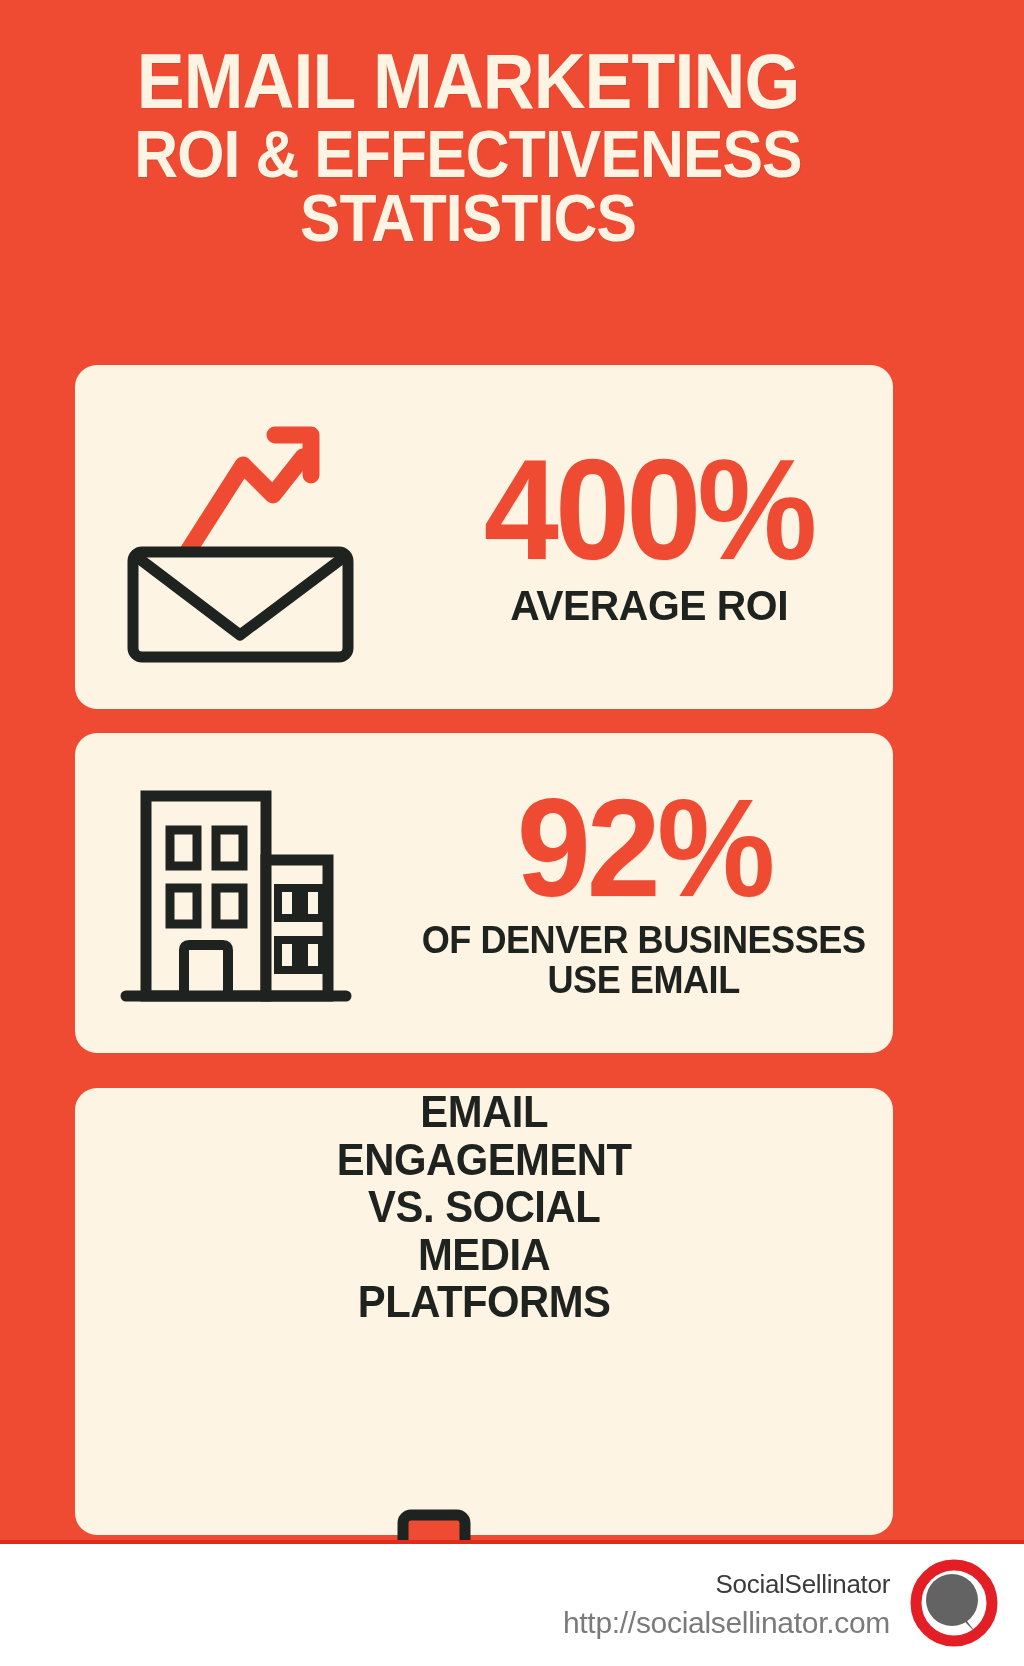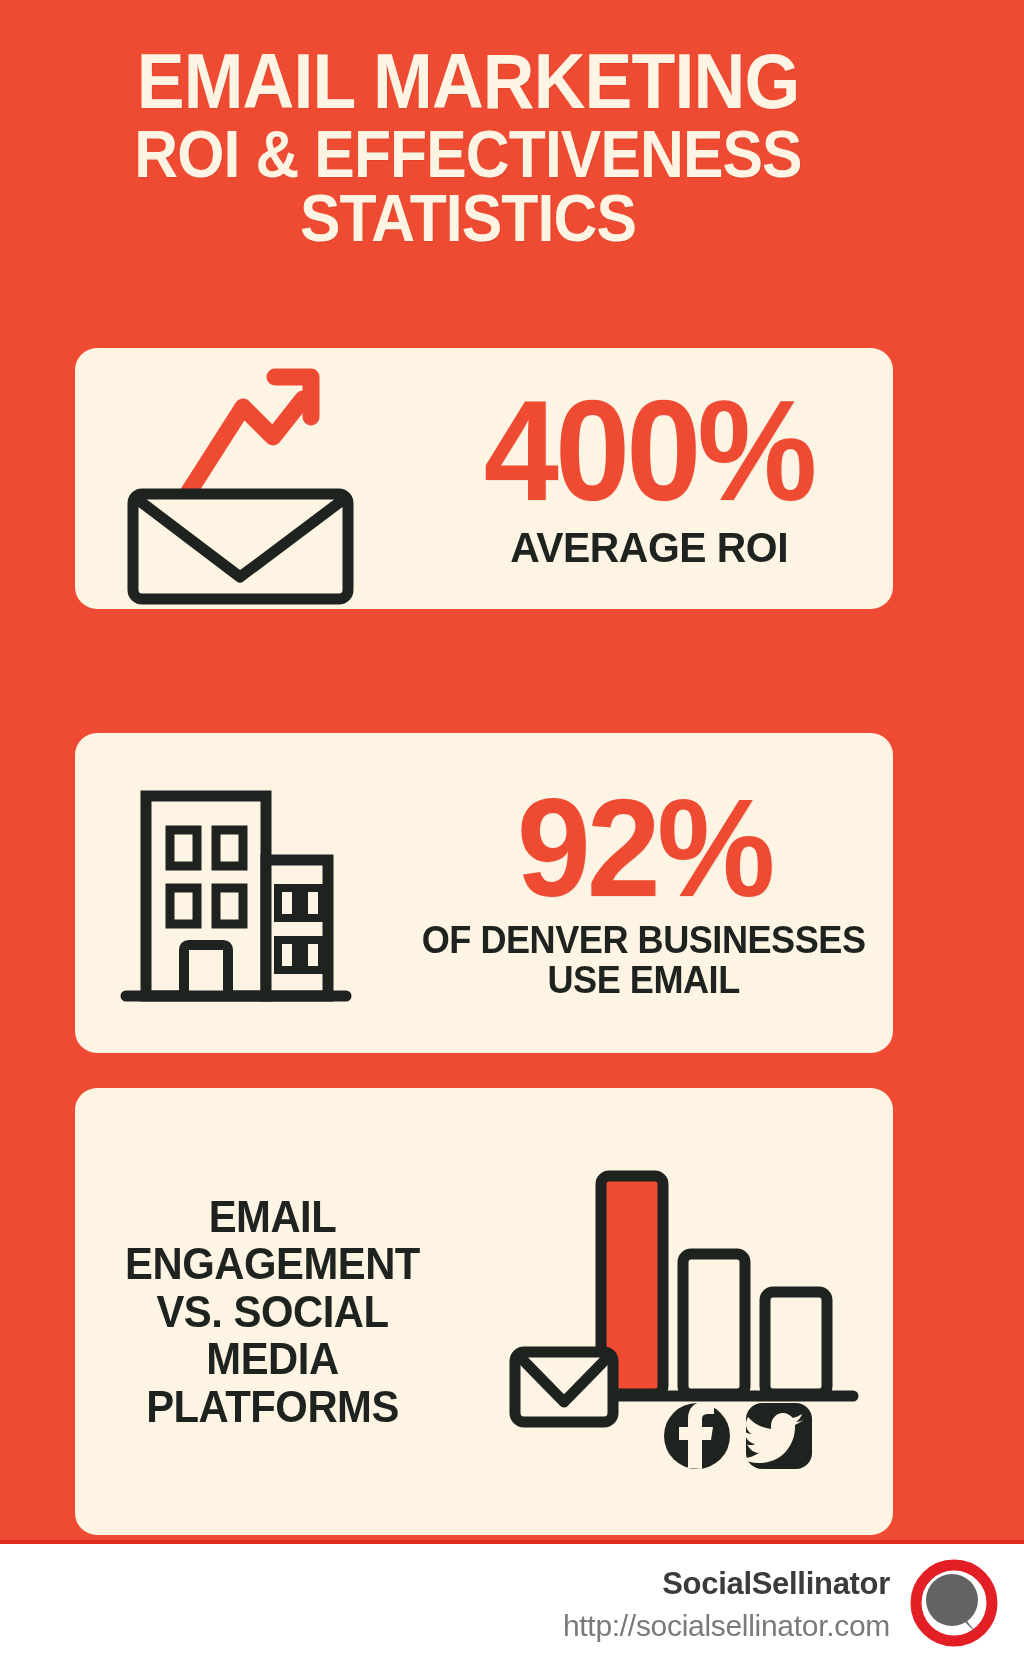--- a/index.html
+++ b/index.html
@@ -44,21 +44,21 @@
 
   
   .card {
     position: absolute;
     left: 75px;
     width: 818px;
     background: #fdf4e3;
     border-radius: 22px;
     box-sizing: border-box;
   }
-  #card-roi      { top: 348px;  height: 261px; }
+  #card-roi      { top: 365px;  height: 344px; }
   #card-denver   { top: 733px;  height: 320px; }
   #card-engage   { top: 1088px; height: 447px; }
 
   .card-inner {
     display: flex;
     align-items: center;
     height: 100%;
     width: 100%;
     box-sizing: border-box;
   }
@@ -94,21 +94,21 @@
     letter-spacing: -0.5px;
     text-transform: uppercase;
     text-align: center;
     transform: scaleX(0.95);
     margin-top: 10px;
   }
   #card-denver .big-stat { font-size: 140px; }
   #card-denver .stat-label { font-size: 38px; }
 
   
-  #card-engage .card-inner { align-items: center; }
+  #card-engage .card-inner { align-items: center; flex-direction: column; }
   .engage-text {
     flex: 0 0 395px;
     color: #1f2320;
     font-weight: bold;
     font-size: 44px;
     line-height: 1.08;
     letter-spacing: -0.5px;
     text-transform: uppercase;
     text-align: center;
     transform: scaleX(0.95);
@@ -136,22 +136,22 @@
     align-items: center;
     justify-content: flex-end;
     padding-right: 22px;
   }
   .footer-text {
     text-align: right;
     margin-right: 16px;
   }
   .footer-brand {
     color: #3b3b3b;
-    font-weight: bold;
-    font-size: 31px;
+    font-weight: normal;
+    font-size: 26px;
     letter-spacing: -0.3px;
     line-height: 1.25;
   }
   .footer-url {
     color: #7a7a7a;
     font-size: 30px;
     letter-spacing: -0.3px;
     line-height: 1.3;
     margin-top: 3px;
   }

